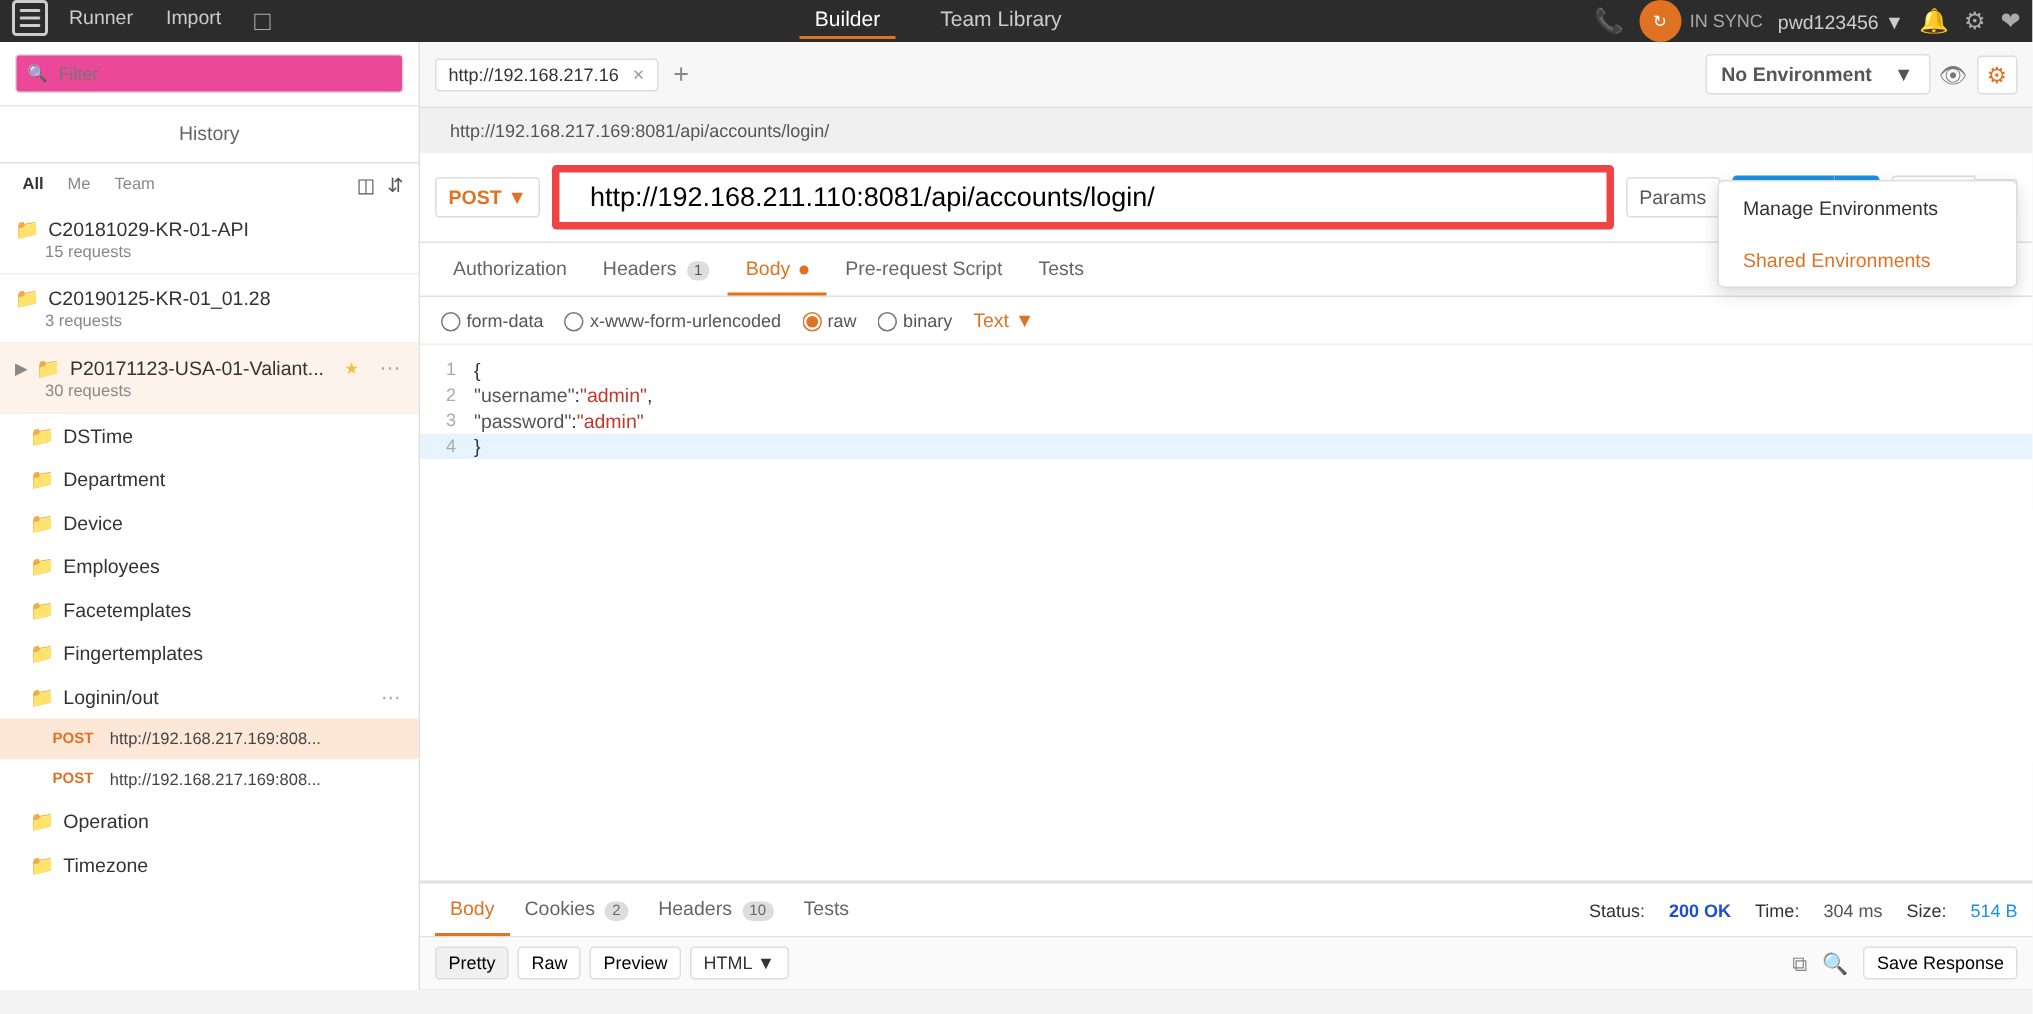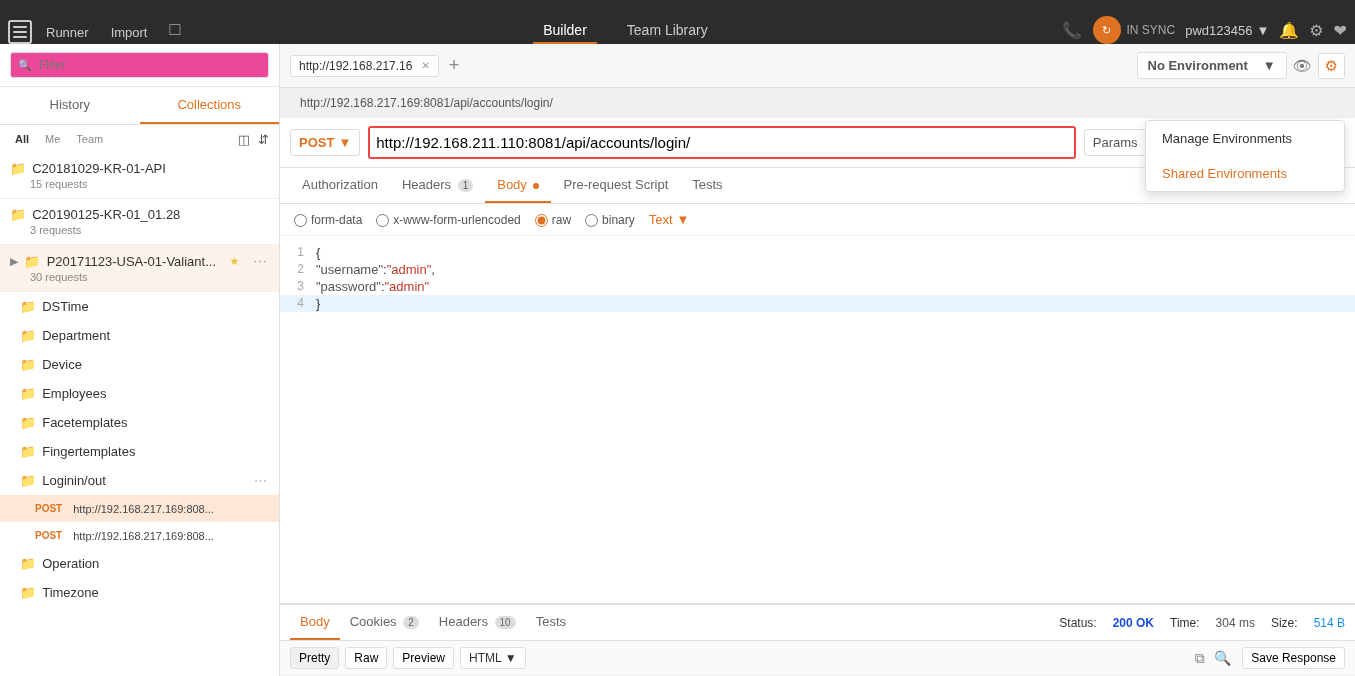--- a/index.html
+++ b/index.html
@@ -1,20 +1,20 @@
 <!DOCTYPE html>
 <html><head>
   <meta charset="utf-8">
   <style>
     * { box-sizing: border-box; margin: 0; padding: 0; font-family: -apple-system, BlinkMacSystemFont, 'Segoe UI', sans-serif; }
     body { background: #f3f3f3; font-size: 13px; color: #333; overflow: hidden; }
 
     
     .topbar {
-      display: flex; align-items: flex-end; background: #2c2c2c; height: 44px;
+      display: flex; align-items: flex-start; background: #2c2c2c; height: 28px;
       padding: 0 8px; gap: 6px;
     }
     .topbar-icon-btn {
       background: none; border: none; color: #ccc; cursor: pointer;
       padding: 4px 8px; border-radius: 3px; display: flex; align-items: center; gap: 4px;
       font-size: 13px;
     }
     .topbar-center { flex: 1; display: flex; justify-content: center; gap: 20px; text-decoration: underline; }
     .topbar-tab { color: #ccc; font-size: 14px; padding: 4px 10px; cursor: pointer; border-bottom: 2px solid transparent; }
     .topbar-tab.active { color: #fff; border-bottom: 2px solid #e07323; }
@@ -64,21 +64,21 @@
     .url-top-bar { display: flex; align-items: center; padding: 8px 10px; border-bottom: 1px solid #e0e0e0; background: #f7f7f7; gap: 6px; }
     .tab-item { display: flex; align-items: center; gap: 5px; background: #fff; border: 1px solid #ddd; border-radius: 3px; padding: 3px 8px; font-size: 12px; cursor: pointer; }
     .tab-item .close-x { color: #999; font-size: 10px; margin-left: 4px; cursor: pointer; }
     .add-tab-btn { background: none; border: none; font-size: 18px; color: #888; cursor: pointer; padding: 0 4px; }
 
     .request-url-bar { padding: 8px 20px; background: #f0f0f0; font-size: 12px; color: #555; }
 
     
     .request-row { display: flex; align-items: center; padding: 8px 10px; gap: 8px; border-bottom: 1px solid #e0e0e0; }
     .method-select { display: flex; align-items: center; gap: 4px; background: #fff; border: 1px solid #ddd; border-radius: 3px; padding: 5px 8px; font-size: 13px; font-weight: 600; color: #e07323; cursor: pointer; }
-    .url-input { flex: 1; padding: 6px 6px; border: 2px solid #ef4444; border-radius: 3px; font-size: 15px; }
+    .url-input { flex: 1; padding: 6px 20px; border: 5px solid #ef4444; border-radius: 3px; font-size: 18px; }
     .params-btn { background: none; border: none; font-size: 13px; color: #555; cursor: pointer; padding: 5px 8px; border: 1px solid #ddd; border-radius: 3px; background: #fff; }
     .send-btn { background: #1a91e8; color: white; border: none; border-radius: 3px 0 0 3px; padding: 7px 18px; font-size: 14px; font-weight: 500; cursor: pointer; }
     .send-dropdown { background: #1a91e8; color: white; border: none; border-left: 1px solid #1480d0; border-radius: 0 3px 3px 0; padding: 7px 8px; cursor: pointer; }
     .save-btn-group { display: flex; align-items: center; }
     .save-btn { background: #fff; border: 1px solid #ddd; border-radius: 3px 0 0 3px; padding: 6px 12px; font-size: 13px; cursor: pointer; color: #333; }
     .save-dropdown { background: #fff; border: 1px solid #ddd; border-left: none; border-radius: 0 3px 3px 0; padding: 6px 8px; cursor: pointer; color: #333; font-size: 11px; }
 
     
     .req-tabs { display: flex; align-items: center; padding: 0 10px; border-bottom: 1px solid #e0e0e0; }
     .req-tab { padding: 9px 12px; font-size: 13px; cursor: pointer; color: #666; border-bottom: 2px solid transparent; }
@@ -174,21 +174,20 @@
 
   <div class="sidebar">
     <div class="sidebar-search">
       <div class="sidebar-search-wrap">
         <span class="search-icon">🔍</span>
         <input type="text" placeholder="Filter" style="">
       </div>
     </div>
     <div class="sidebar-tabs">
       <div class="sidebar-tab">History</div>
-      <div class="sidebar-tab active">Collections</div>
     </div>
     <div class="sidebar-filter-row">
       <button class="filter-btn active">All</button>
       <button class="filter-btn">Me</button>
       <button class="filter-btn">Team</button>
       <div class="sidebar-filter-icons">
         <button class="icon-btn" style="font-size:13px; color:#555;">◫</button>
         <button class="icon-btn" style="font-size:13px; color:#555;">⇵</button>
       </div>
     </div>

